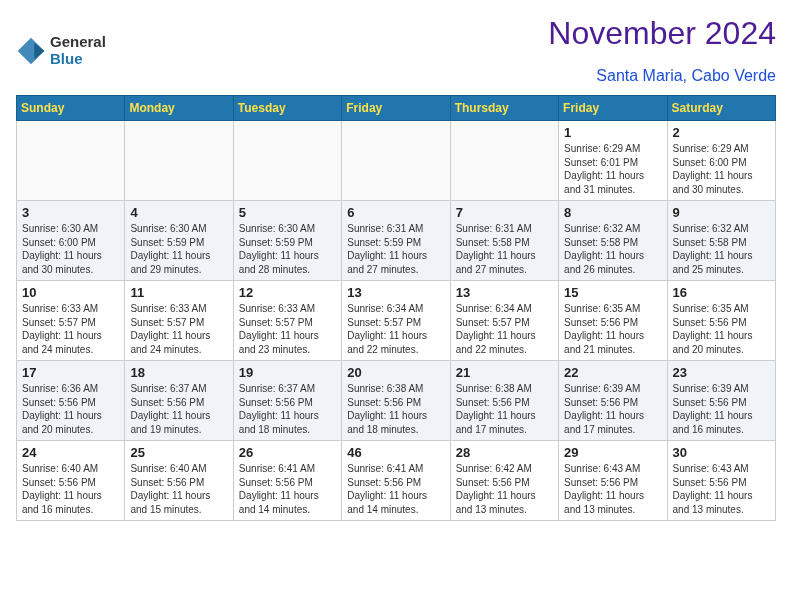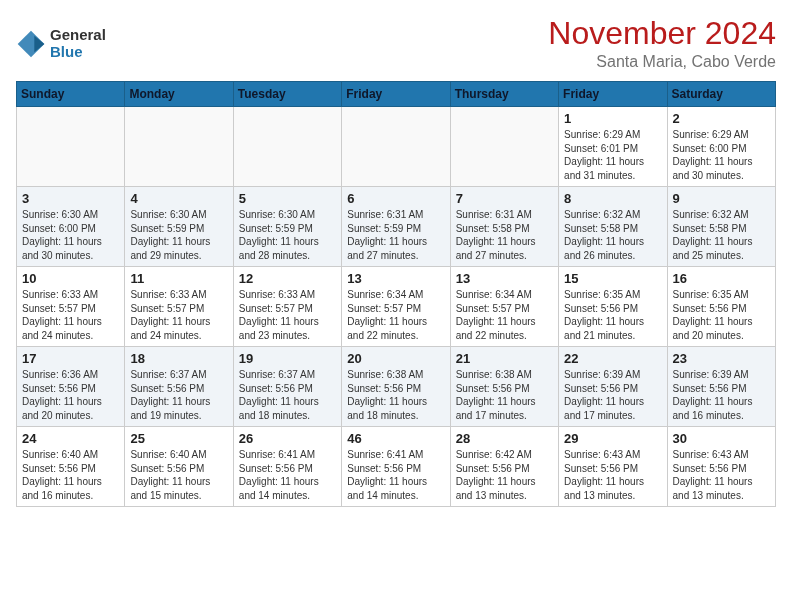--- a/index.html
+++ b/index.html
@@ -28,36 +28,36 @@
     .logo-icon {
       width: 30px;
       height: 30px;
     }
     .title-block {
       text-align: right;
     }
     .month-title {
       font-size: 32px;
       font-weight: 300;
-      color: #b91c1c;
+      color: #4c1d95;
       line-height: 1.1;
     }
     .location-title {
       font-size: 16px;
-      color: #737373;
-      margin-top: 2px;
+      color: #1d4ed8;
+      margin-top: 16px;
     }
     .calendar {
       width: 100%;
       border-collapse: collapse;
       border: 1px solid #ccc;
     }
     .calendar th {
       background-color: #2176ae;
-      color: #0f172a;
+      color: #fde047;
       font-size: 12px;
       font-weight: bold;
       padding: 5px 4px;
       text-align: left;
       border: 1px solid #1a5f8a;
     }
     .calendar td {
       border: 1px solid #ccc;
       vertical-align: top;
       padding: 4px 5px;

